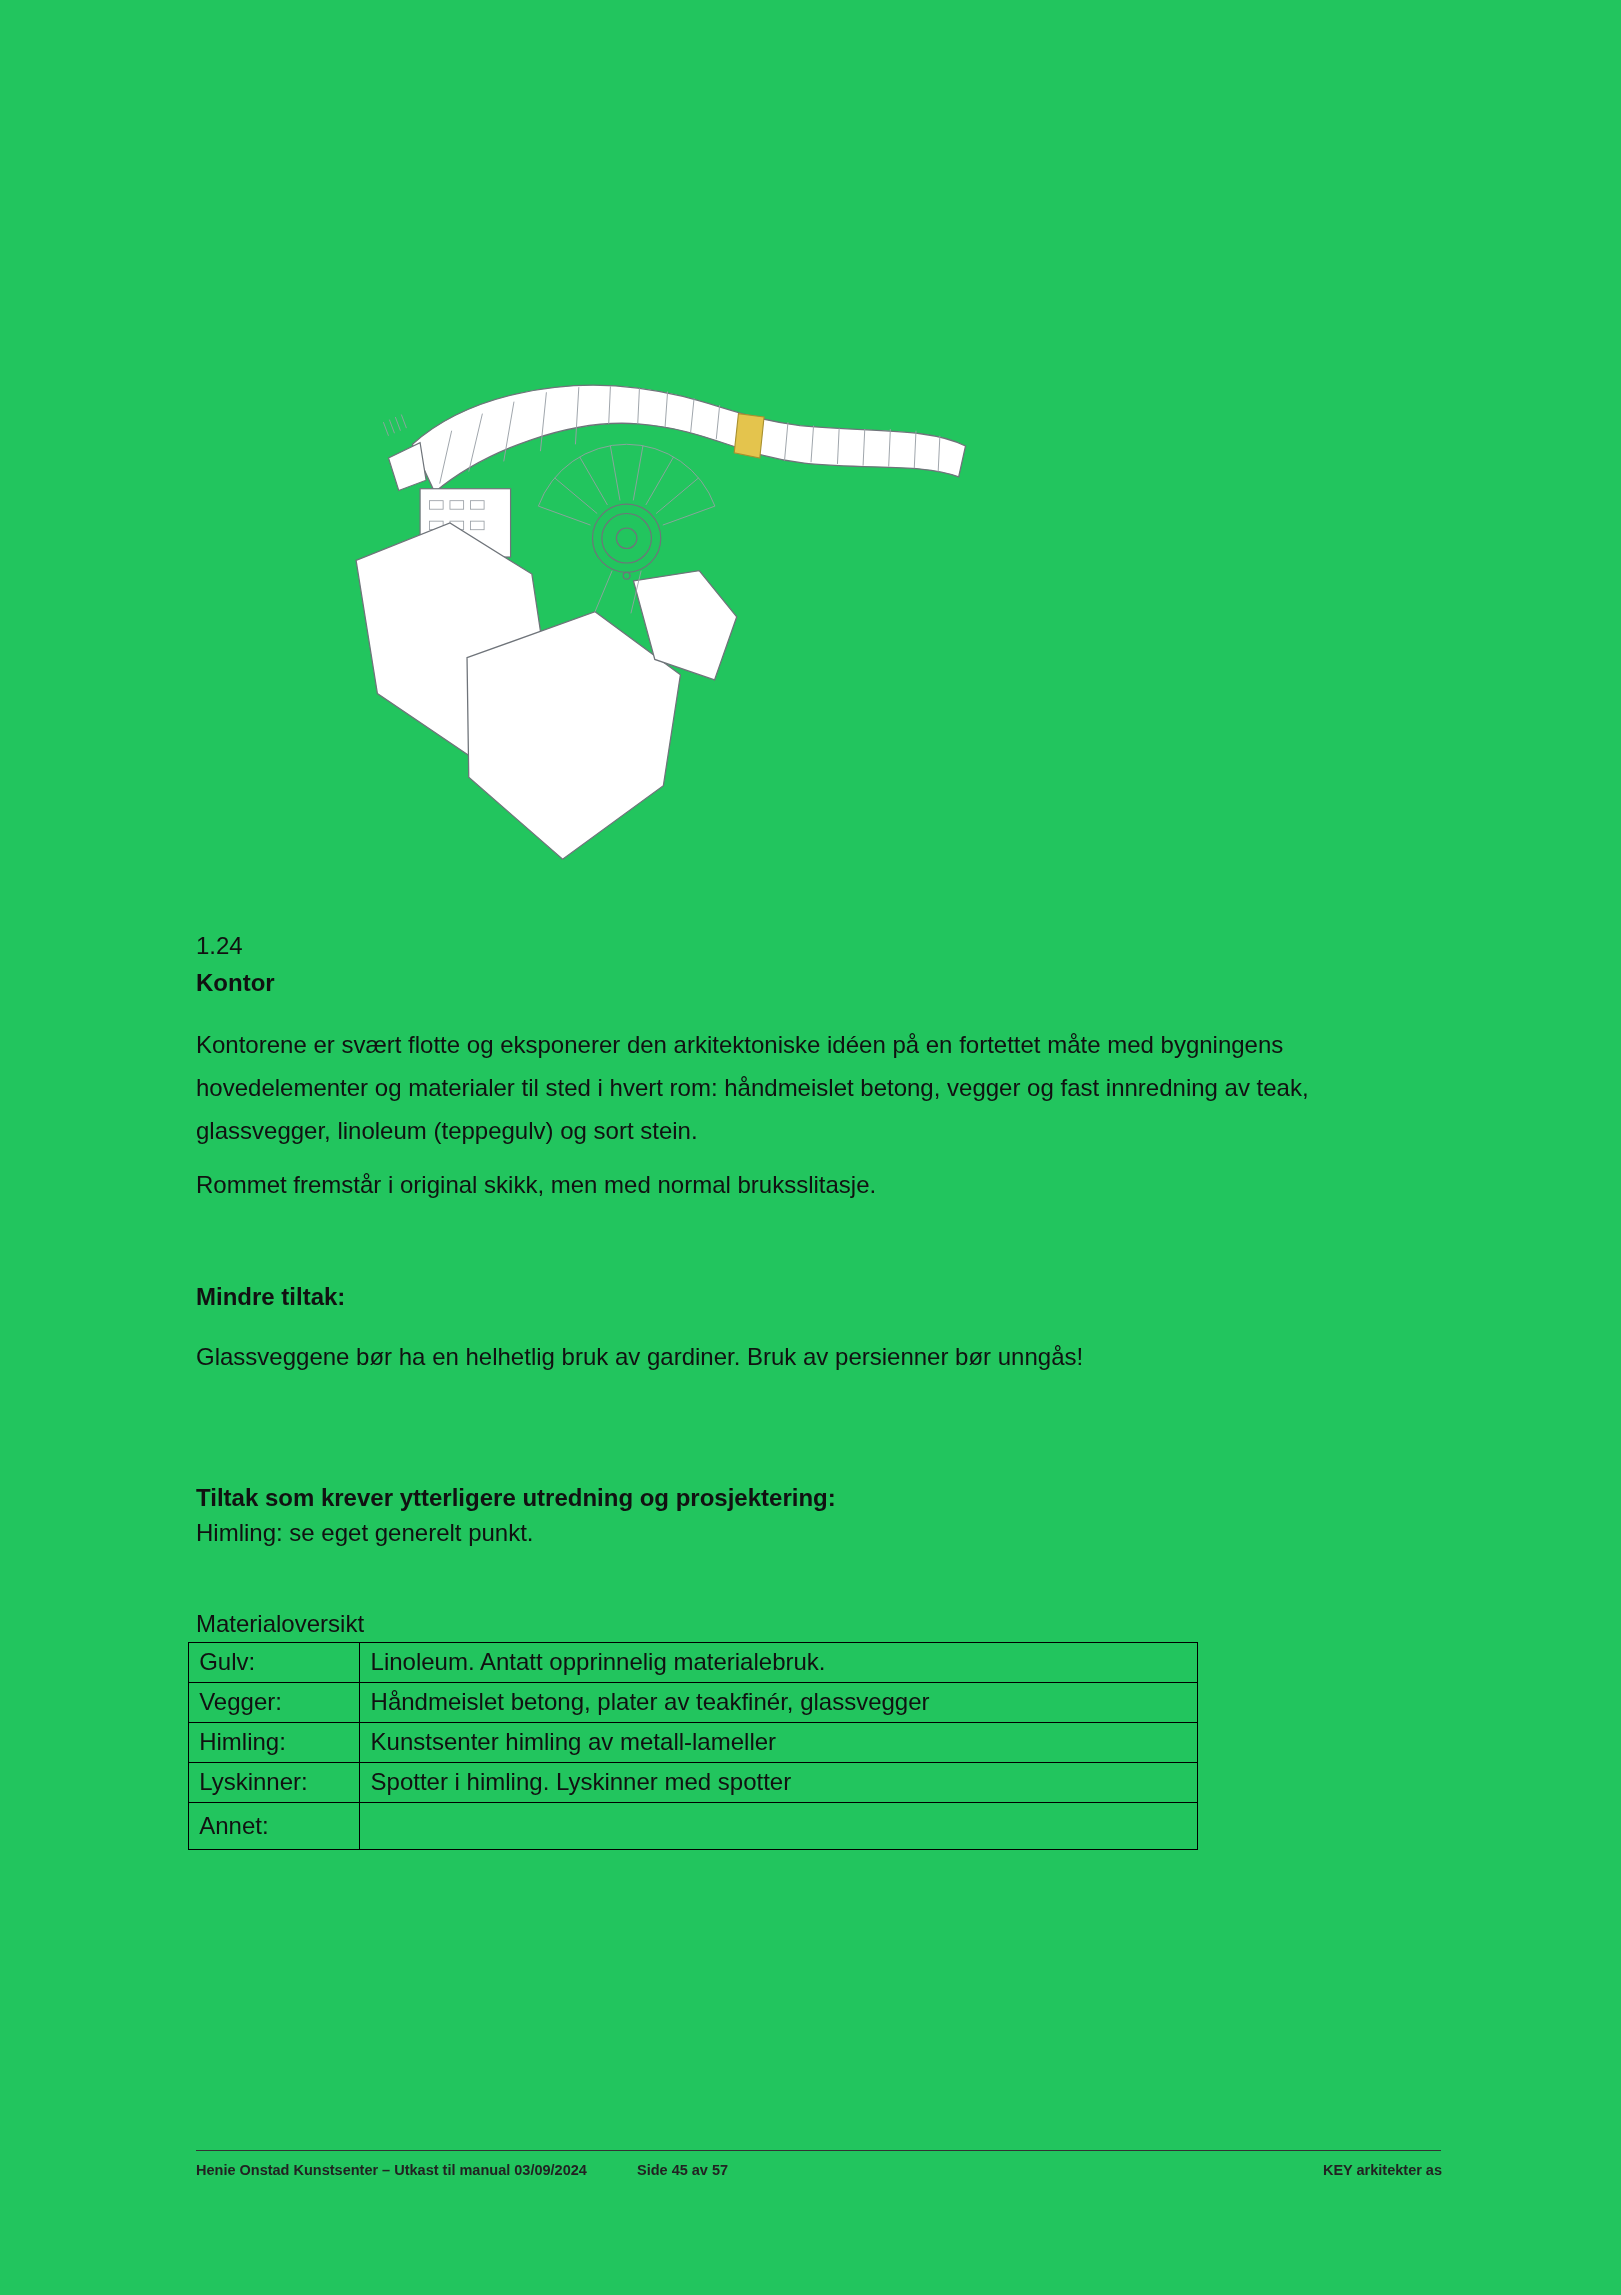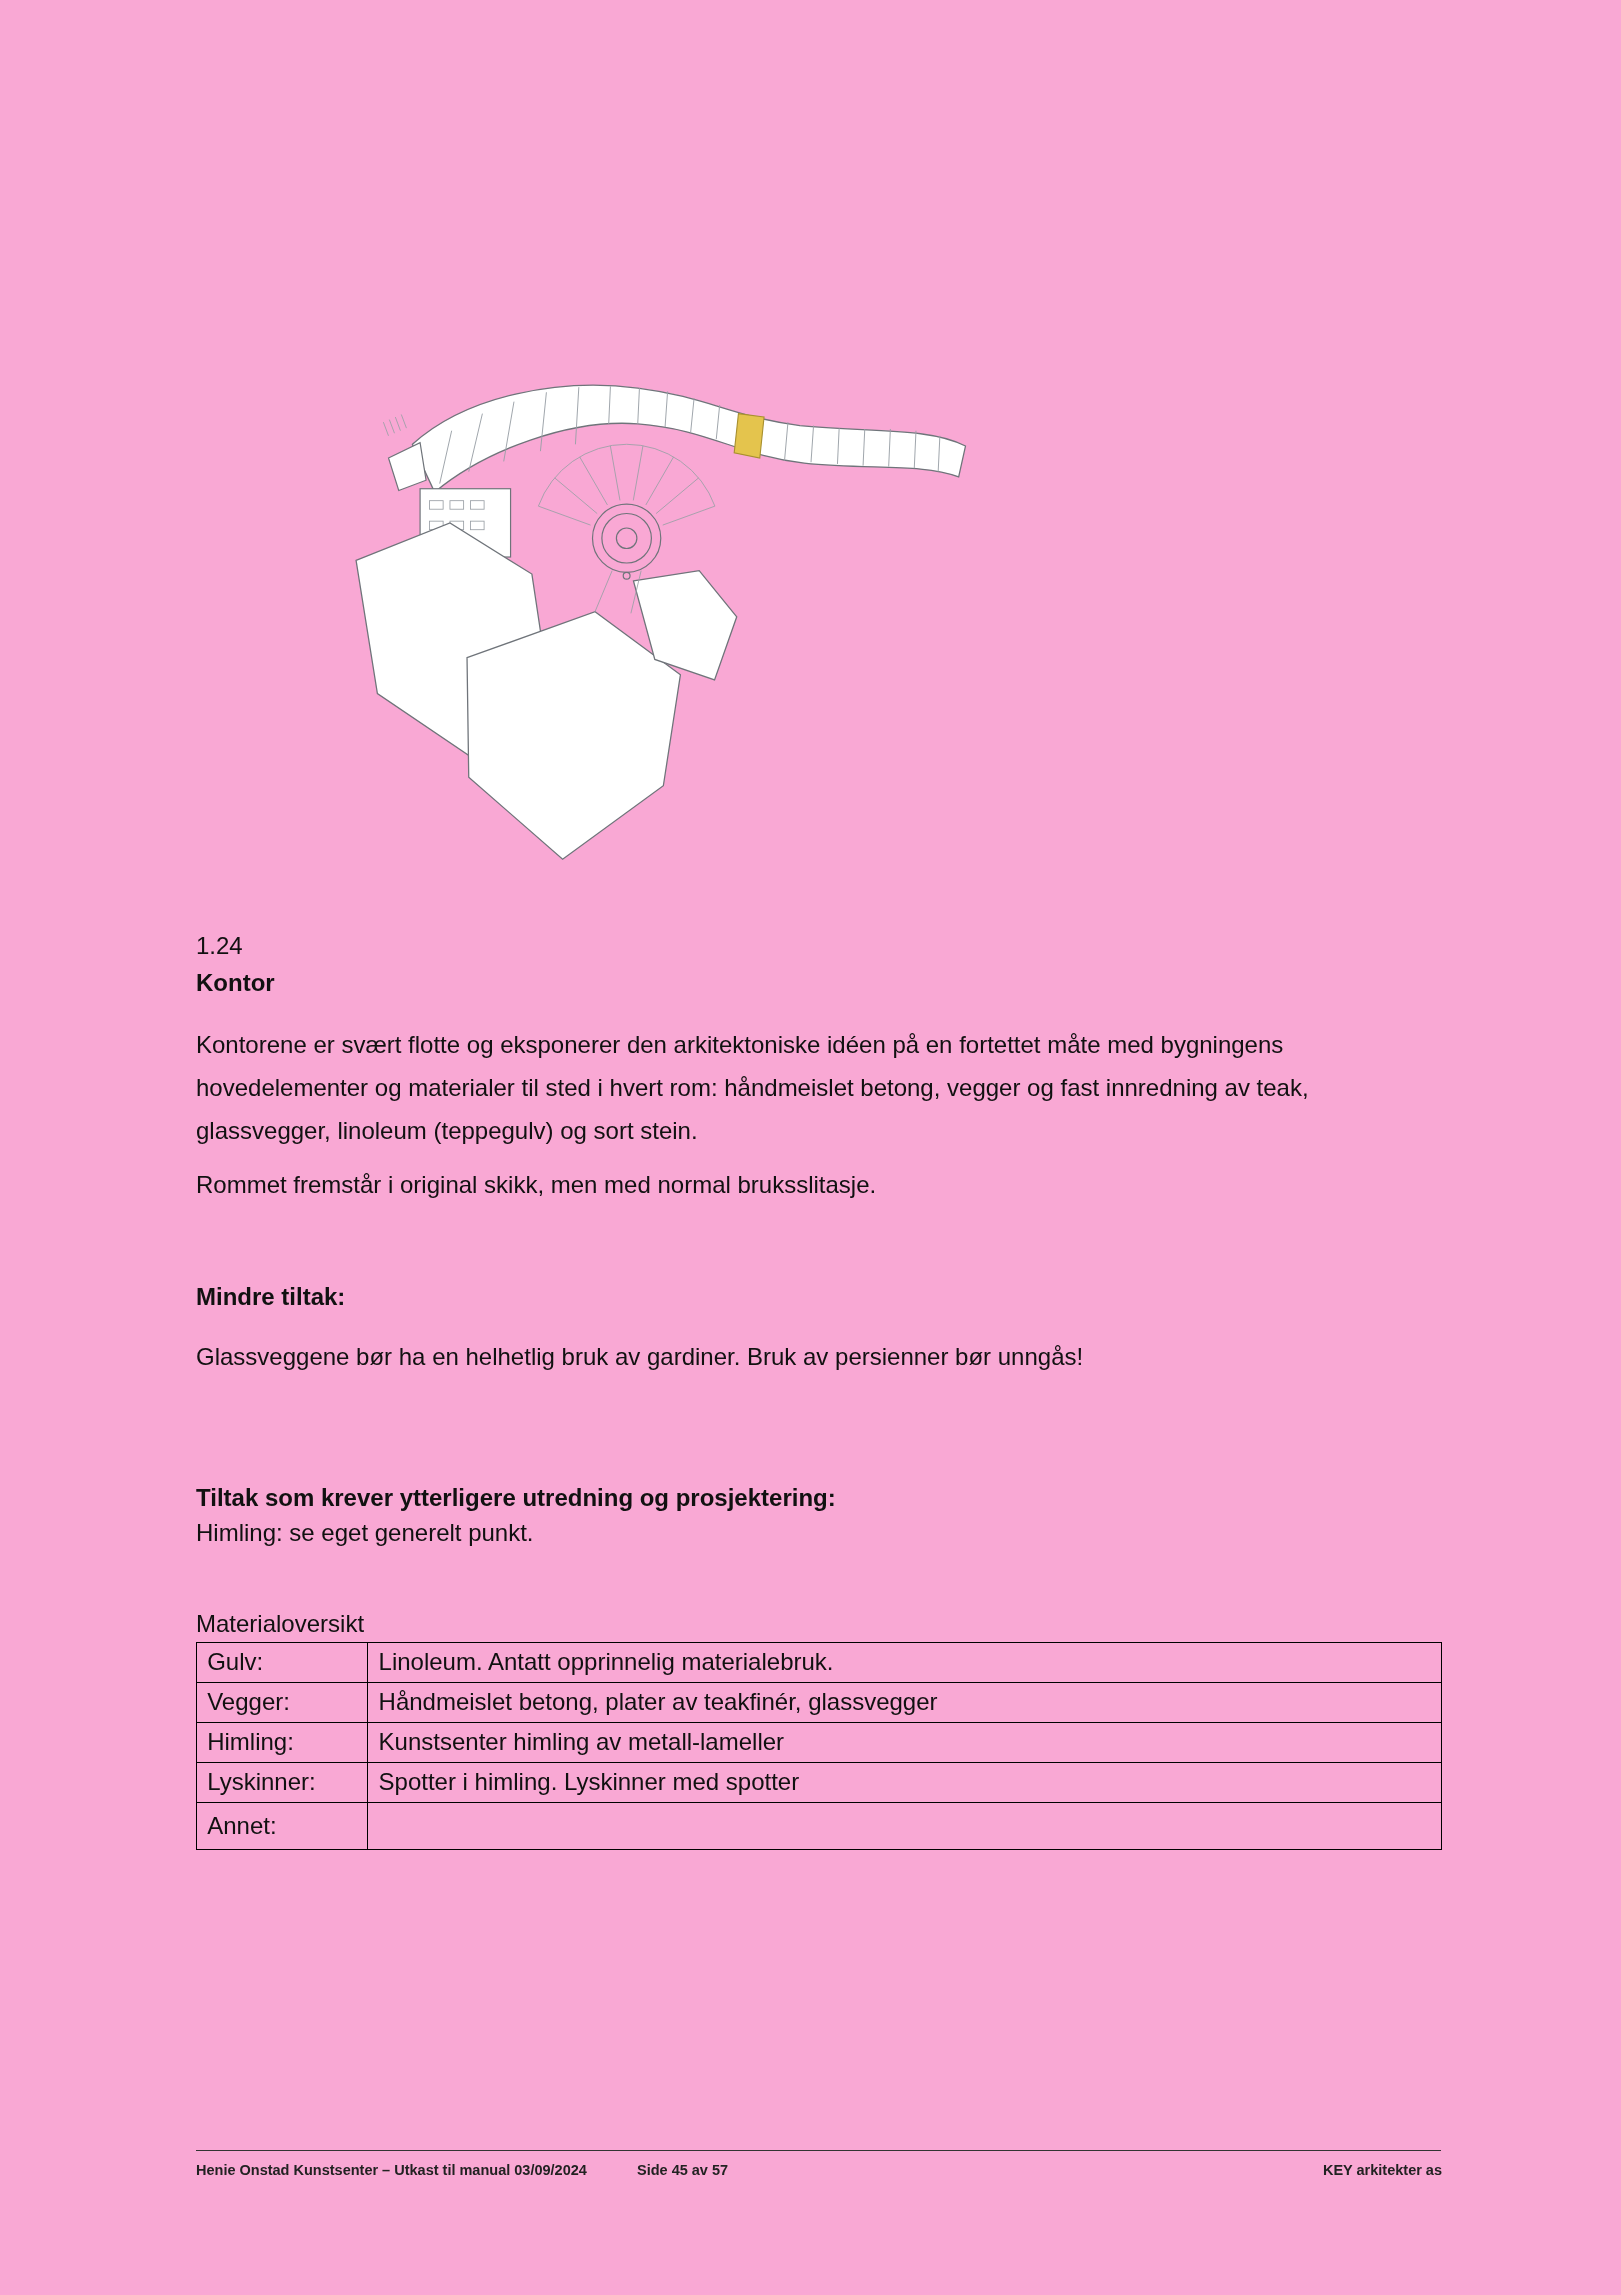--- a/index.html
+++ b/index.html
@@ -1,39 +1,39 @@
 <!DOCTYPE html>
 <html style="font-size:13.7px"><head>
 <meta charset="utf-8">
 <style>
   html,body{margin:0;padding:0;background:#ffffff;}
   .page{
     position:relative;
     width:1622px;
     height:2295px;
-    background:#f9a8d4;
+    background:#22c55e;
     font-family:"Liberation Sans", sans-serif;
     color:#111;
     overflow:hidden;
   }
   .abs{position:absolute;}
   .textblock{
     left:196px;
     width:1246px;
     font-size:24px;
     line-height:43px;
   }
   .bold{font-weight:bold;}
   .plan-wrap{left:339px;top:376px;width:641px;height:502px;}
   .mat-title{left:196px;top:1608px;width:1246px;font-size:24px;line-height:31px;}
   table.materials{
     position:absolute;
-    left:196px;
+    left:188px;
     top:1642px;
-    width:1246px;
+    width:1010px;
     border-collapse:collapse;
     font-size:24px;
   }
   table.materials td{
     border:1.7px solid #000;
     padding:1.7px 10.2px 3.4px 10.2px;
     height:34px;
     vertical-align:middle;
   }
   table.materials td.label-col{width:150px;}

